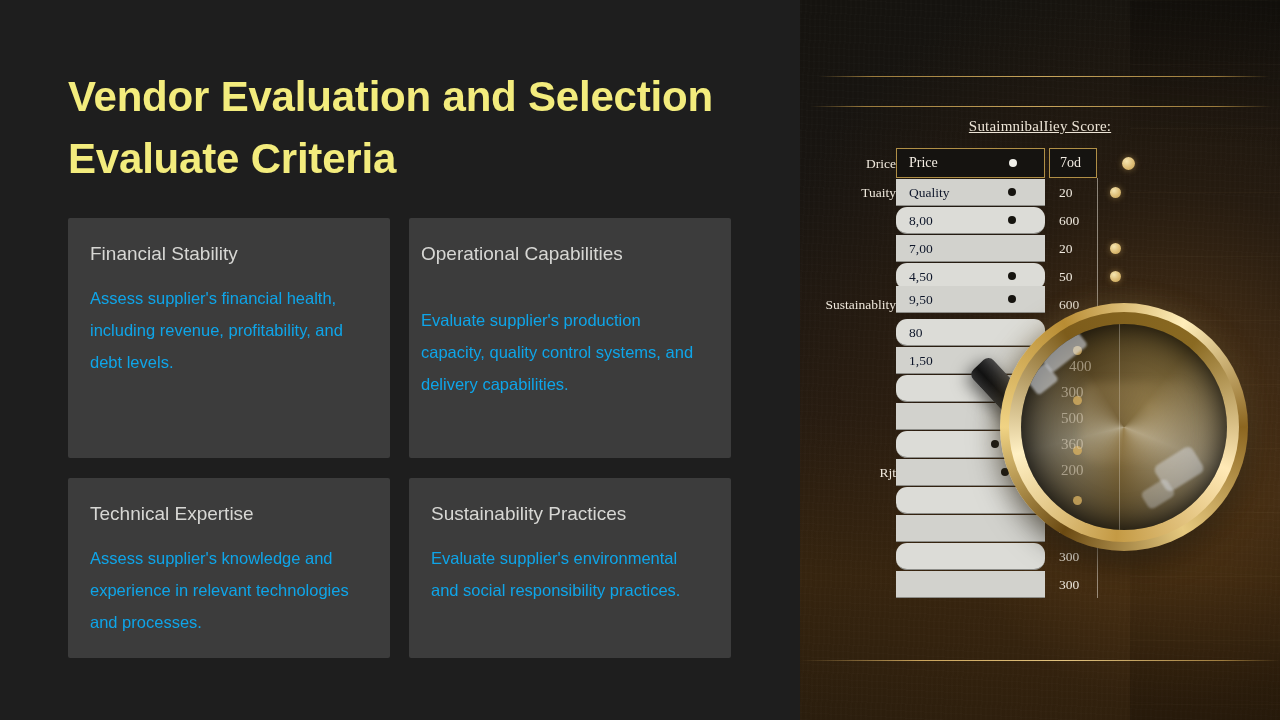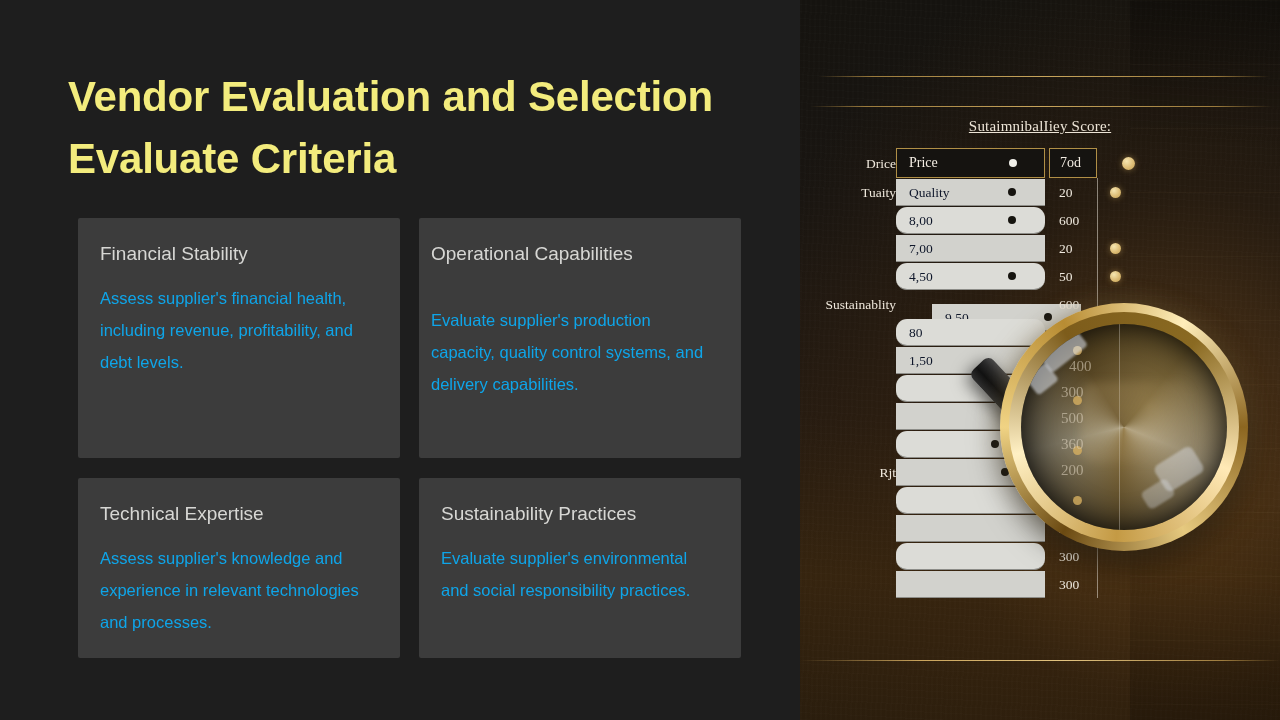--- a/index.html
+++ b/index.html
@@ -20,21 +20,20 @@
     letter-spacing:-0.2px;
   }
 
   .cards{position:absolute;left:68px;top:218px;width:664px;}
   .card{
     position:absolute;
     background:#3c3c3c;
     border-radius:2px;
     box-sizing:border-box;
     padding:24px 22px 18px 22px;
-    margin-left:10px;
   }
   .card-1{left:0px;top:0px;width:322px;height:240px;}
   .card-2{left:341px;top:0px;width:322px;height:240px;padding-left:12px;}
   .card-3{left:0px;top:260px;width:322px;height:180px;}
   .card-4{left:341px;top:260px;width:322px;height:180px;}
 
   .card-title{
     color:#d7d7d4;
     font-size:19px;
     line-height:24px;
@@ -264,21 +263,21 @@
           </div>
           <div class="gd" style="left: 310px; top: 95px; width: 11px; height: 11px;"></div>
           <div class="row lighter" style="top: 115px;">
             <span class="row-txt">4,50</span>
             <span class="row-dot" style="left: 112px;"></span>
           </div>
           <div class="numcell" style="top: 115px;">
             <span class="num-txt">50</span>
           </div>
           <div class="gd" style="left: 310px; top: 123px; width: 11px; height: 11px;"></div>
-          <div class="row" style="top: 156px; margin-left: 36px;">
+          <div class="row" style="top: 138px;">
             <span class="row-txt">9,50</span>
             <span class="row-dot" style="left: 112px;"></span>
           </div>
           <div class="numcell" style="top: 143px;">
             <span class="num-txt">600</span>
           </div>
           <div class="row lighter" style="top: 171px;">
             <span class="row-txt">80</span>
           </div>
           <div class="numcell" style="top: 171px;"></div>

